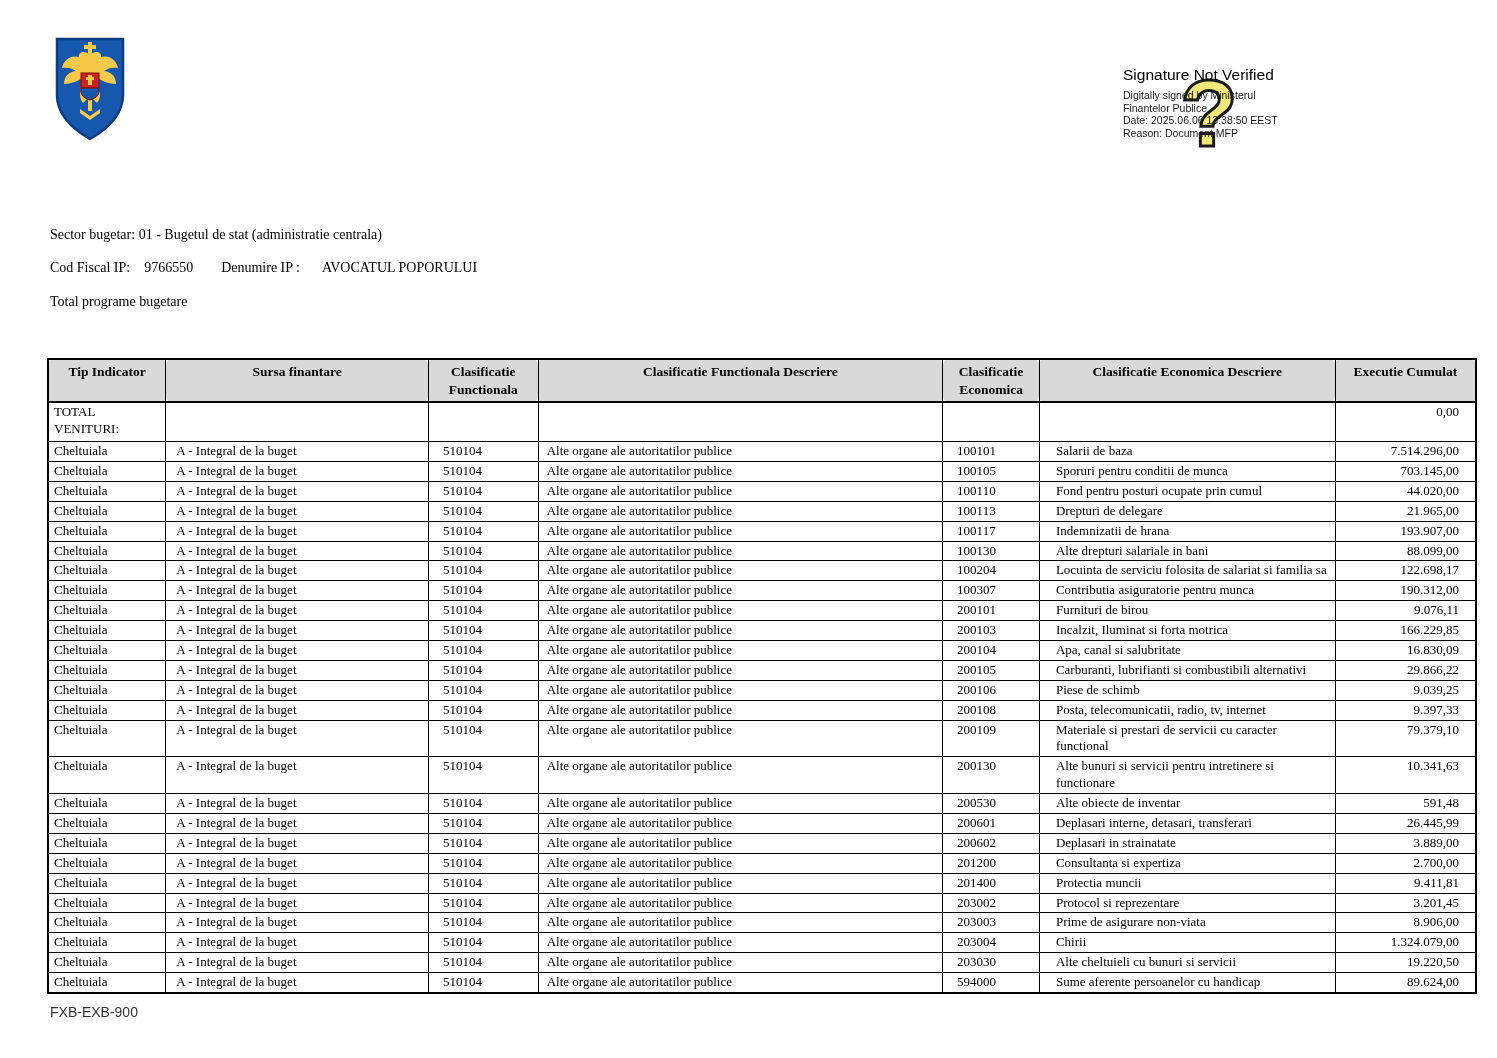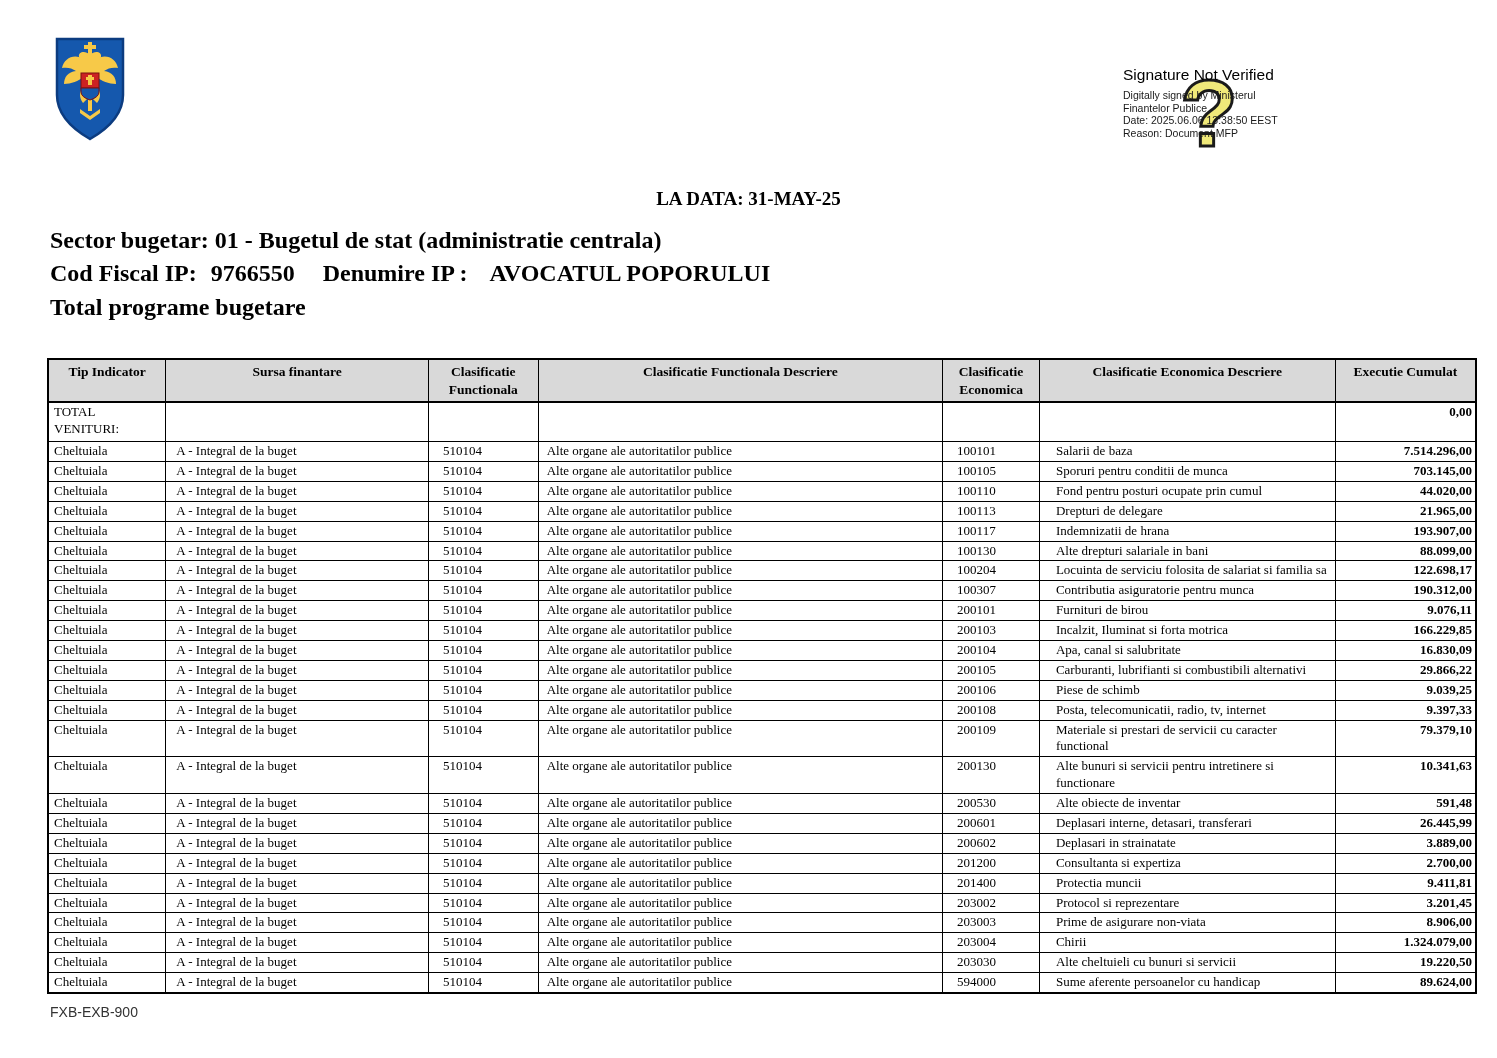--- a/index.html
+++ b/index.html
@@ -30,48 +30,49 @@
   .title {
     position:absolute; top:141px; left:0; width:100%;
     text-align:center; font-size:22px; font-weight:bold; letter-spacing:0.3px;
   }
   .dateline {
     position:absolute; top:188px; left:0; width:100%;
     text-align:center; font-size:19px; font-weight:bold;
   }
 
   
-  .meta { position:absolute; left:50px; font-size:24px; font-weight:bold; white-space:nowrap; }
+  .meta { position:absolute; left:50px; font-size:14px; font-weight:normal; white-space:nowrap; }
   .meta-sector { top:227px; }
   .meta-cod    { top:260px; }
   .meta-total  { top:294px; }
   .cod-value   { margin-left:14px; }
   .den-label   { margin-left:28px; }
   .den-value   { margin-left:22px; }
 
   
   table.report {
     position:absolute; left:47px; top:358px; width:1430px;
     border-collapse:collapse; border:2px solid #000;
     table-layout:fixed; font-size:13px;
   }
   .report th, .report td { border:1px solid #000; vertical-align:top; overflow:hidden; }
   .report thead th {
     background:#d9d9d9; font-weight:bold; text-align:center;
     font-size:13.5px; line-height:1.3; padding:3px 2px;
     border-bottom:2px solid #000;
+    border-radius:6px;
   }
   .report td { line-height:1.3; padding:1px 5px; }
   .report td.c0 { }
   .report td.c1 { padding-left:10px; }
   .report td.c2 { padding-left:14px; }
   .report td.c3 { padding-left:8px; }
   .report td.c4 { padding-left:14px; }
   .report td.c5 { padding-left:16px; }
-  .report td.c6 { text-align:right; padding-right:3px;font-weight:bold; }
+  .report td.c6 { text-align:right; padding-right:16px; }
   .report tr.total-row td { height:36px; }
 
   
   .footer {
     position:absolute; left:50px; top:1004px;
     font-family:"Liberation Sans", sans-serif; font-size:14px; color:#333;
   }
 </style>
 </head>
 <body>
@@ -97,21 +98,20 @@
     <svg class="qmark" width="60" height="90" viewBox="0 0 60 90">
       <text x="30" y="76" font-size="94" font-weight="bold" text-anchor="middle" fill="#f0e97a" stroke="#1a1a1a" stroke-width="3" font-family="Liberation Sans, sans-serif">?</text>
     </svg>
     <div class="sig-status">Signature Not Verified</div>
     <div class="sig-line">Digitally signed by Ministerul</div>
     <div class="sig-line">Finantelor Publice</div>
     <div class="sig-line">Date: 2025.06.06 13:38:50 EEST</div>
     <div class="sig-line">Reason: Document MFP</div>
   </div>
 
-  <div class="dateline">LA DATA: 31-MAY-25</div>
 
   <div class="meta meta-sector">Sector bugetar: 01 - Bugetul de stat (administratie centrala)</div>
   <div class="meta meta-cod">
     <span>Cod Fiscal IP:</span><span class="cod-value">9766550</span><span class="den-label">Denumire IP :</span><span class="den-value">AVOCATUL POPORULUI</span>
   </div>
   <div class="meta meta-total">Total programe bugetare</div>
 
   <table class="report">
     <colgroup id="cols">
         <col style="width: 8.25%;">

